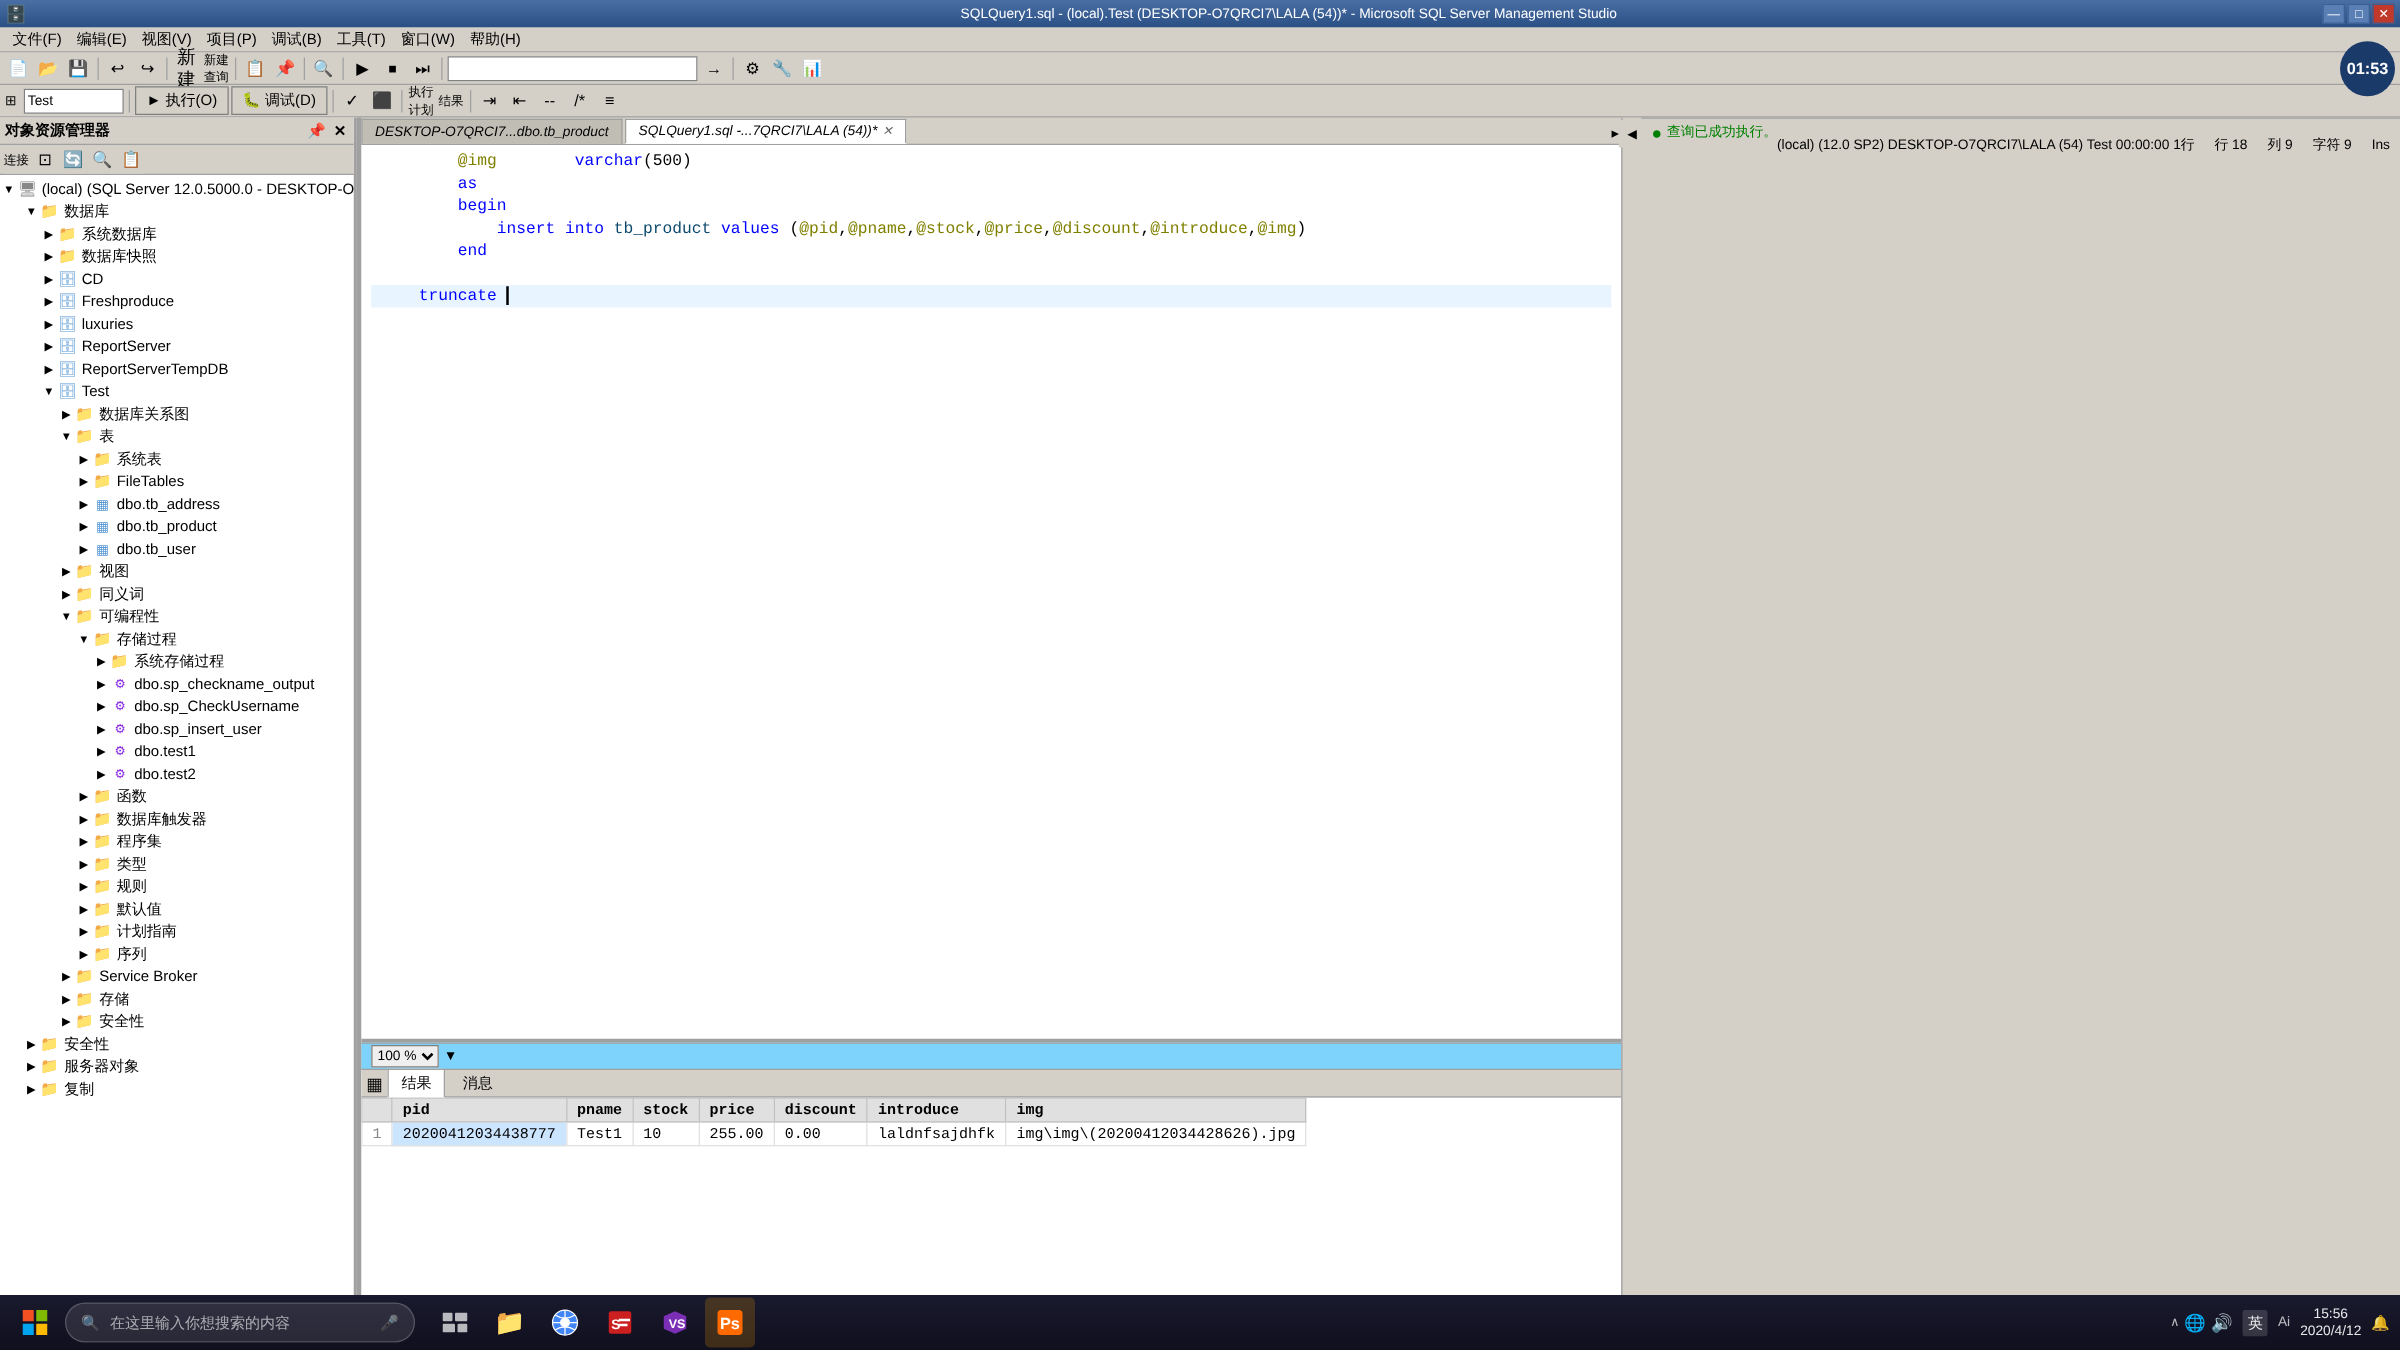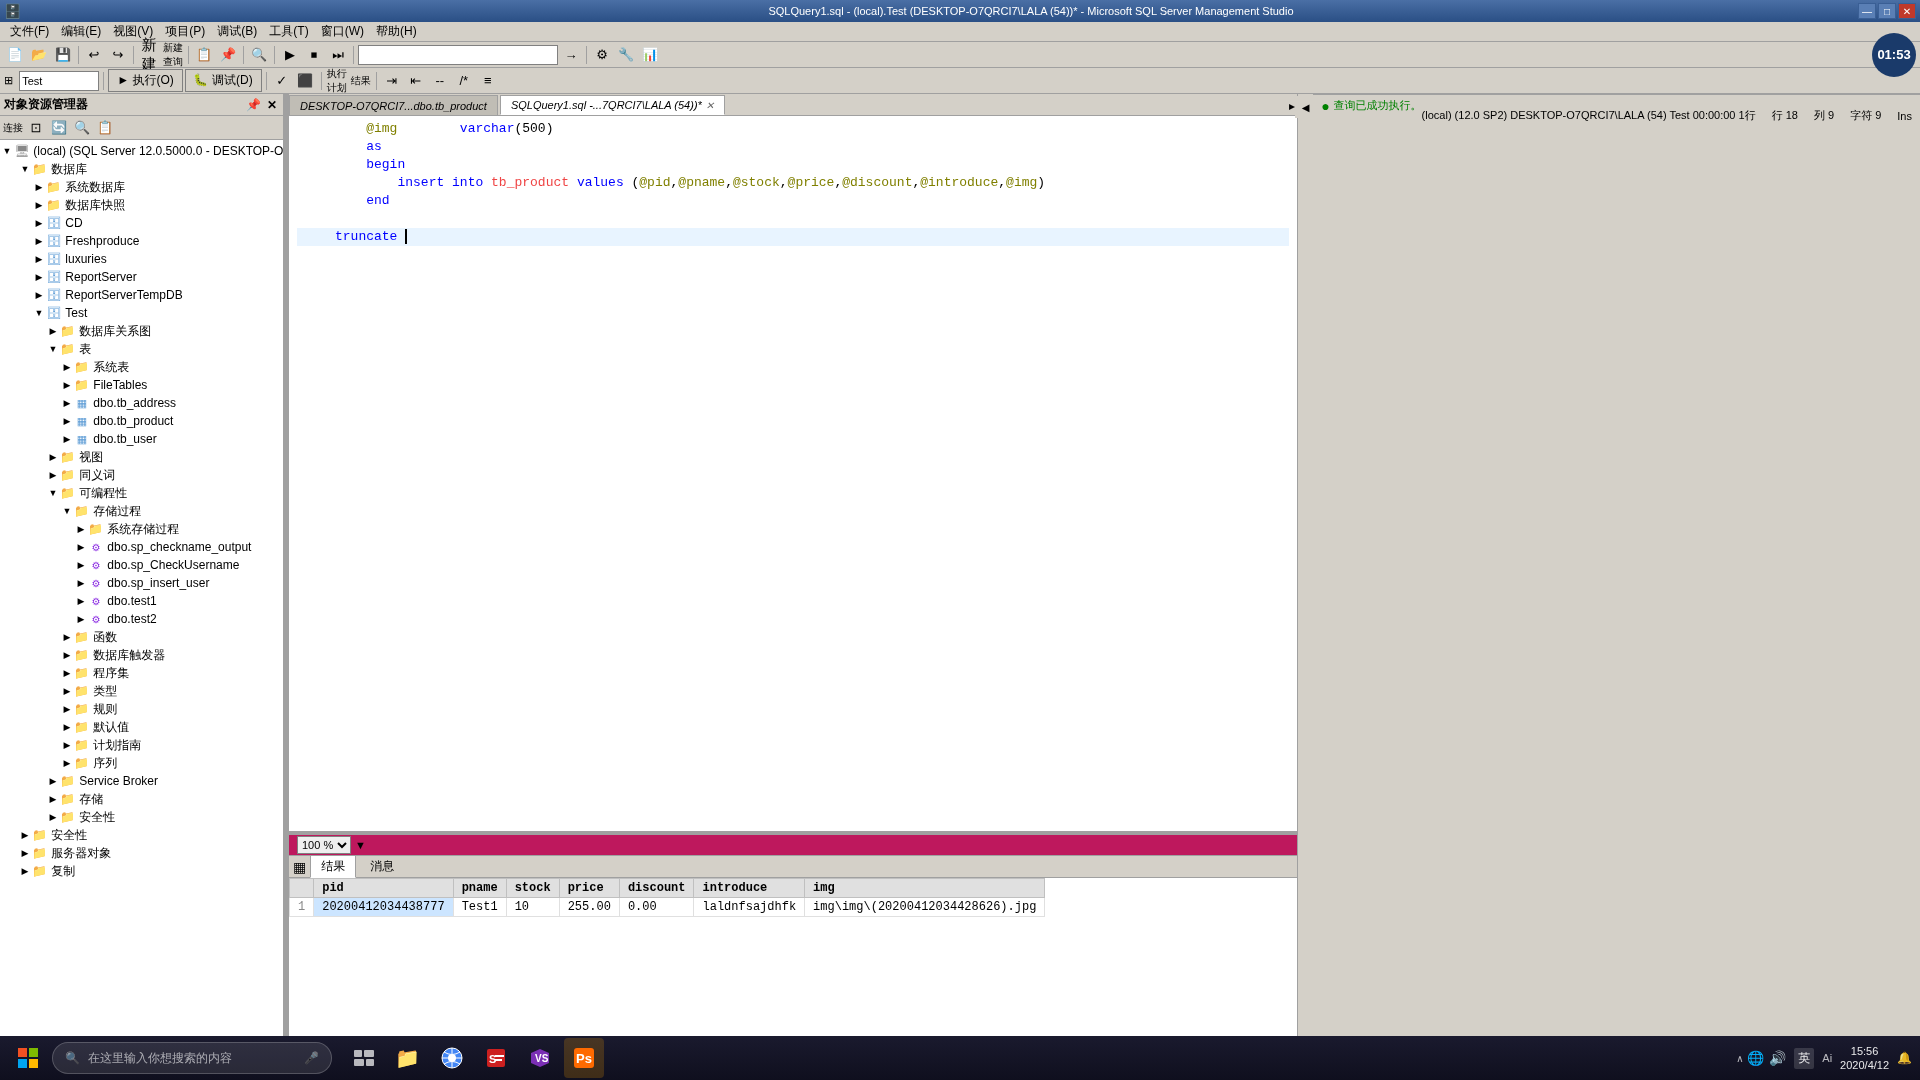--- a/index.html
+++ b/index.html
@@ -190,21 +190,21 @@
       padding: 4px 8px;
       overflow-y: auto;
       border-bottom: 3px solid #a0a0a0;
       min-height: 200px;
     }
     .code-line { display: flex; align-items: flex-end; line-height: 18px; font-family: Liberation Mono, monospace; }
     .line-num { color: #a0a0a0; width: 30px; text-align: right; margin-right: 8px; font-size: 11px; user-select: none; }
     .code-content { flex: 1; white-space: pre; }
     .kw { color: #0000ff; }
     .var-col { color: #808000; }
-    .tbl-col { color: #ef4444; }
+    .tbl-col { color: #0c4a6e; }
     .cursor-line { background: #e8f4ff; }
 
     
     #results-panel {
       height: 180px;
       background: white;
       display: flex;
       flex-direction: column;
     }
     #results-tabs {
@@ -263,21 +263,21 @@
       justify-content: space-between;
       padding: 0 8px;
       font-size: 11px;
       border-top: 1px solid #a0a0a0;
     }
     .status-left { display: flex; align-items: center; gap: 4px; color: #008000; }
     .status-right { display: flex; align-items: center; gap: 16px; margin-top: 20px; }
 
     
     #zoom-bar {
-      background: #be185d;
+      background: #7dd3fc;
       height: 22px;
       display: flex;
       align-items: center;
       padding: 0 8px;
       border-top: 1px solid #a0a0a0;
       border-bottom: 1px solid #a0a0a0;
       font-size: 11px;
       gap: 4px;
     }
     .zoom-select { height: 18px; font-size: 11px; border: 1px solid #808080; }

